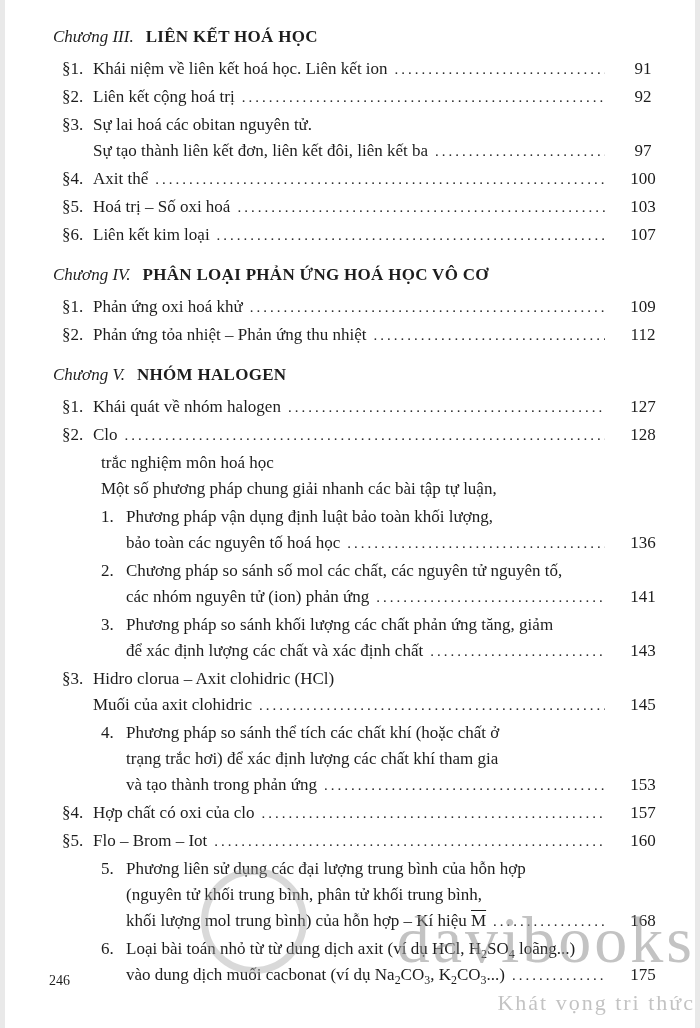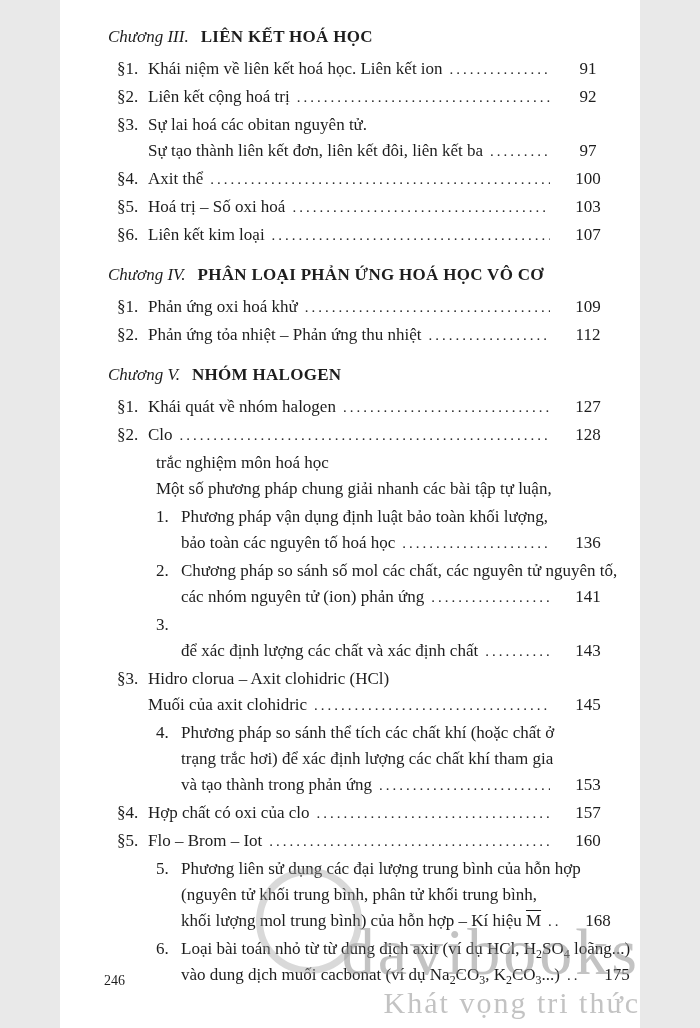--- a/index.html
+++ b/index.html
@@ -1,18 +1,18 @@
 <!DOCTYPE html>
 <html><head>
 <meta charset="utf-8">
 <style>
   html, body { margin: 0; padding: 0; background: #e9e9e9; }
   .page {
     position: relative;
-    width: 580px;
+    width: 690px;
     height: 1028px;
     margin: 0 auto;
     background: #ffffff;
     overflow: hidden;
     box-sizing: border-box;
     padding: 24px 38px 0 48px;
     font-family: "Liberation Serif", "DejaVu Serif", serif;
     font-size: 17px;
     line-height: 26px;
     color: #1d1d1d;
@@ -77,24 +77,24 @@
     width: 92px; height: 92px;
     border: 7px solid rgba(160,160,160,.40);
     border-radius: 50%;
   }
   .wm-brand {
     font-size: 66px;
     line-height: 64px;
     letter-spacing: 3px;
   }
   .wm-tagline {
-    font-size: 30px;
+    font-size: 22px;
     line-height: 30px;
     letter-spacing: 2px;
-    margin-top: 4px;
+    margin-top: 16px;
   }
 </style>
 </head>
 <body>
 
 <div class="page">
   <div class="toc" id="toc">
       <div class="chapter"><span class="ch-label">Chương III.</span><span class="ch-title">LIÊN KẾT HOÁ HỌC</span></div>
       <div class="entry section">
         <div class="row">
@@ -210,20 +210,21 @@
         <div class="row">
           <span class="label"></span>
           <span class="text">các nhóm nguyên tử (ion) phản ứng</span>
           <span class="leader"></span>
           <span class="pagenum">141</span>
         </div>
       </div>
       <div class="entry subitem">
         <div class="row">
           <span class="label">3.</span>
+          <span class="text">Phương pháp so sánh khối lượng các chất phản ứng tăng, giảm</span>
         </div>
         <div class="row">
           <span class="label"></span>
           <span class="text">để xác định lượng các chất và xác định chất</span>
           <span class="leader"></span>
           <span class="pagenum">143</span>
         </div>
       </div>
       <div class="entry section">
         <div class="row">

